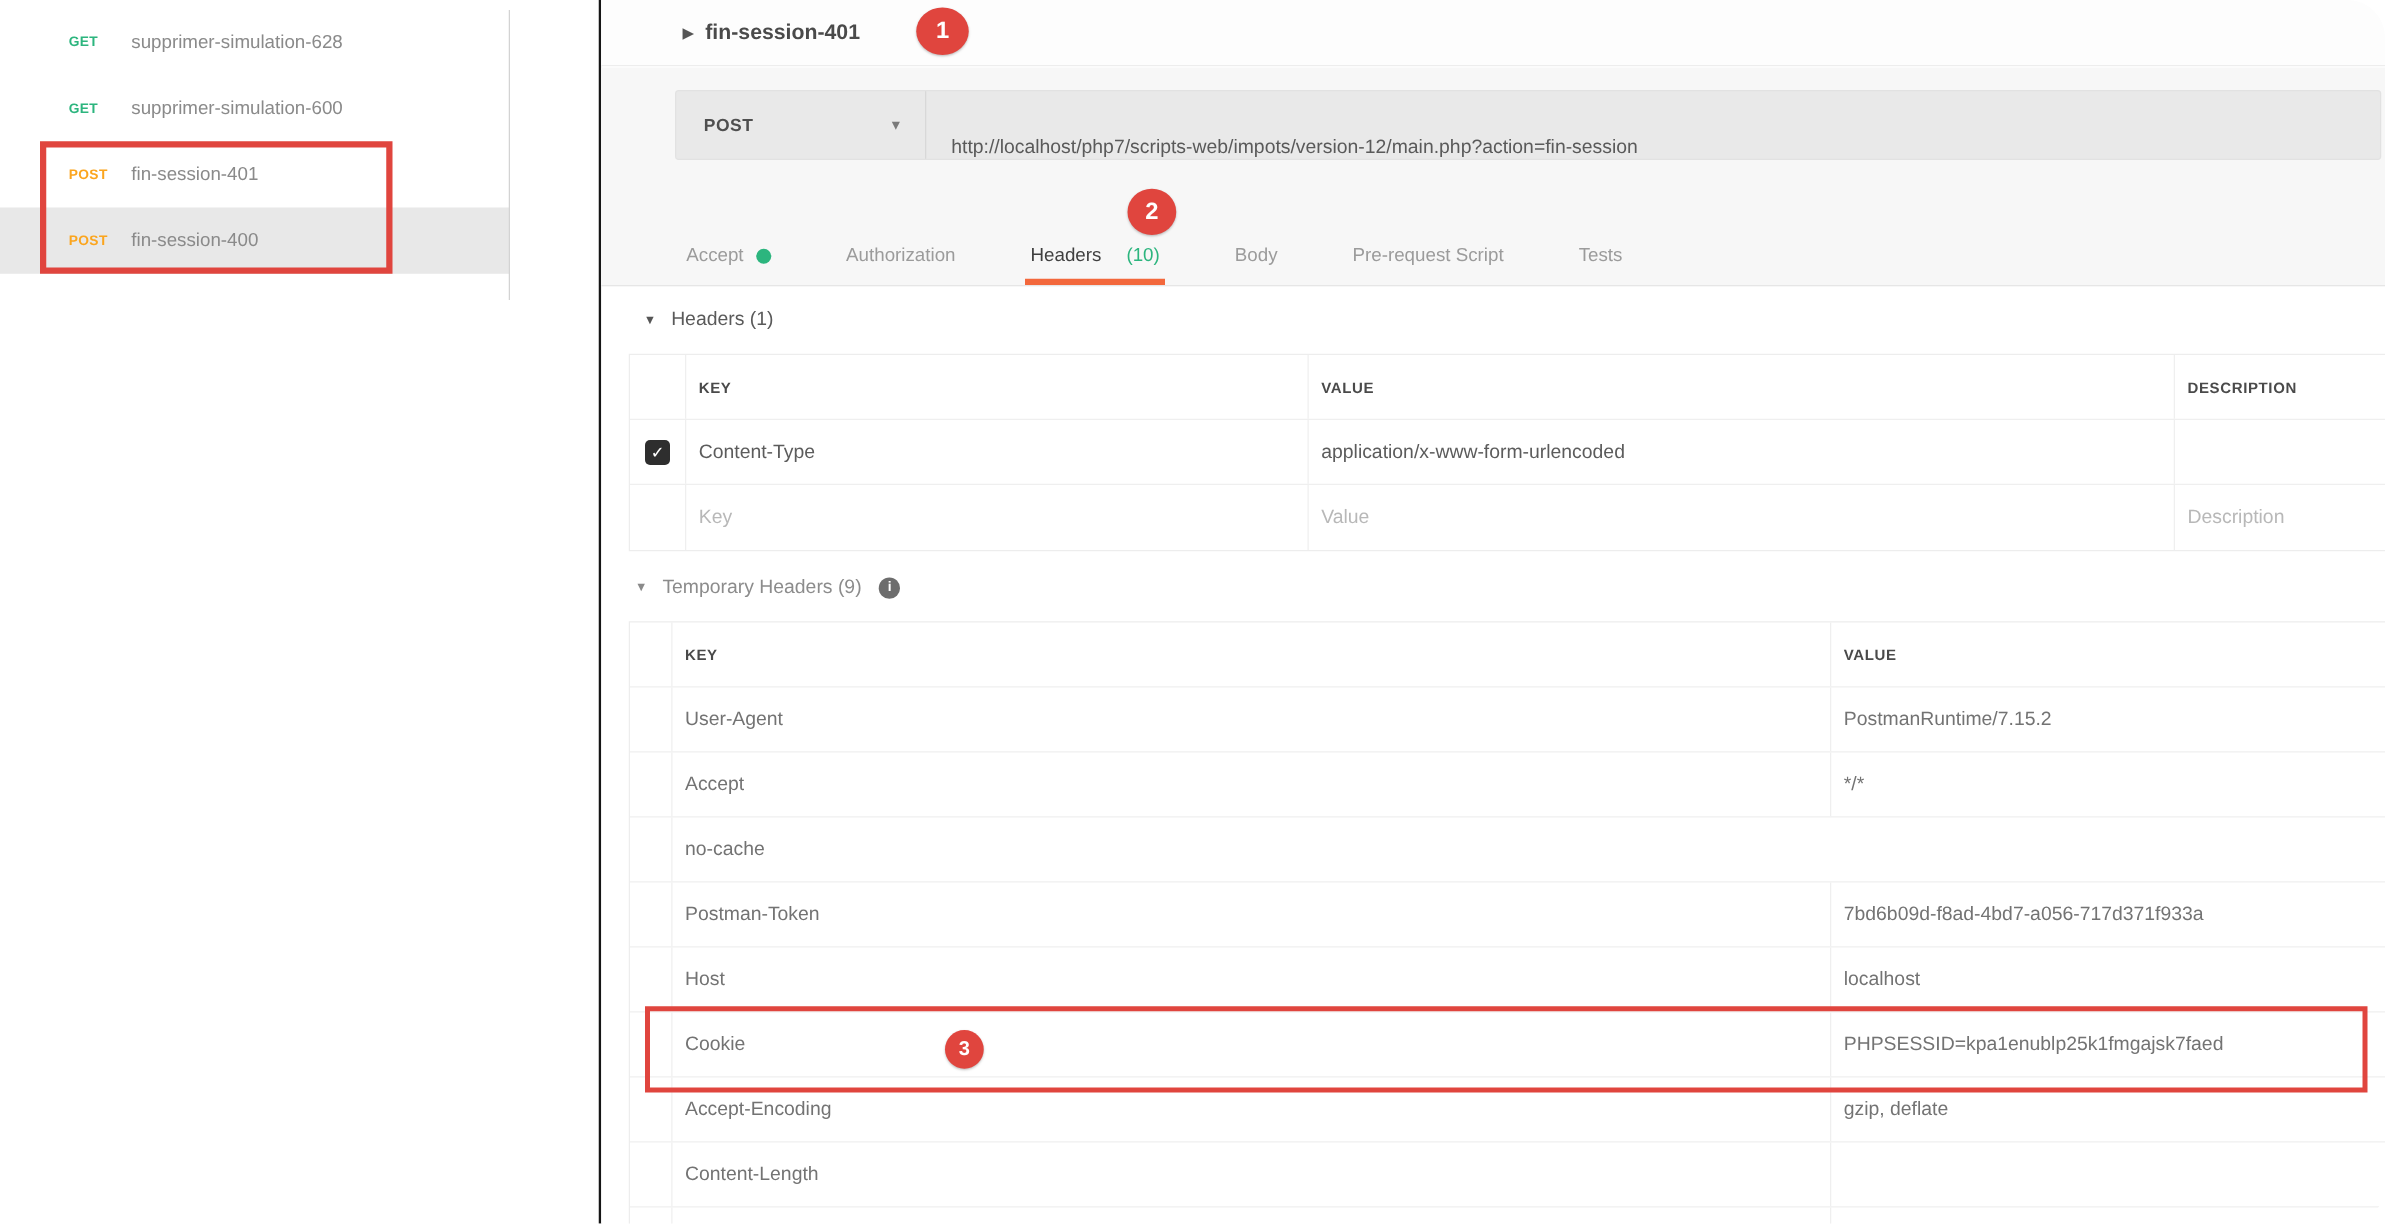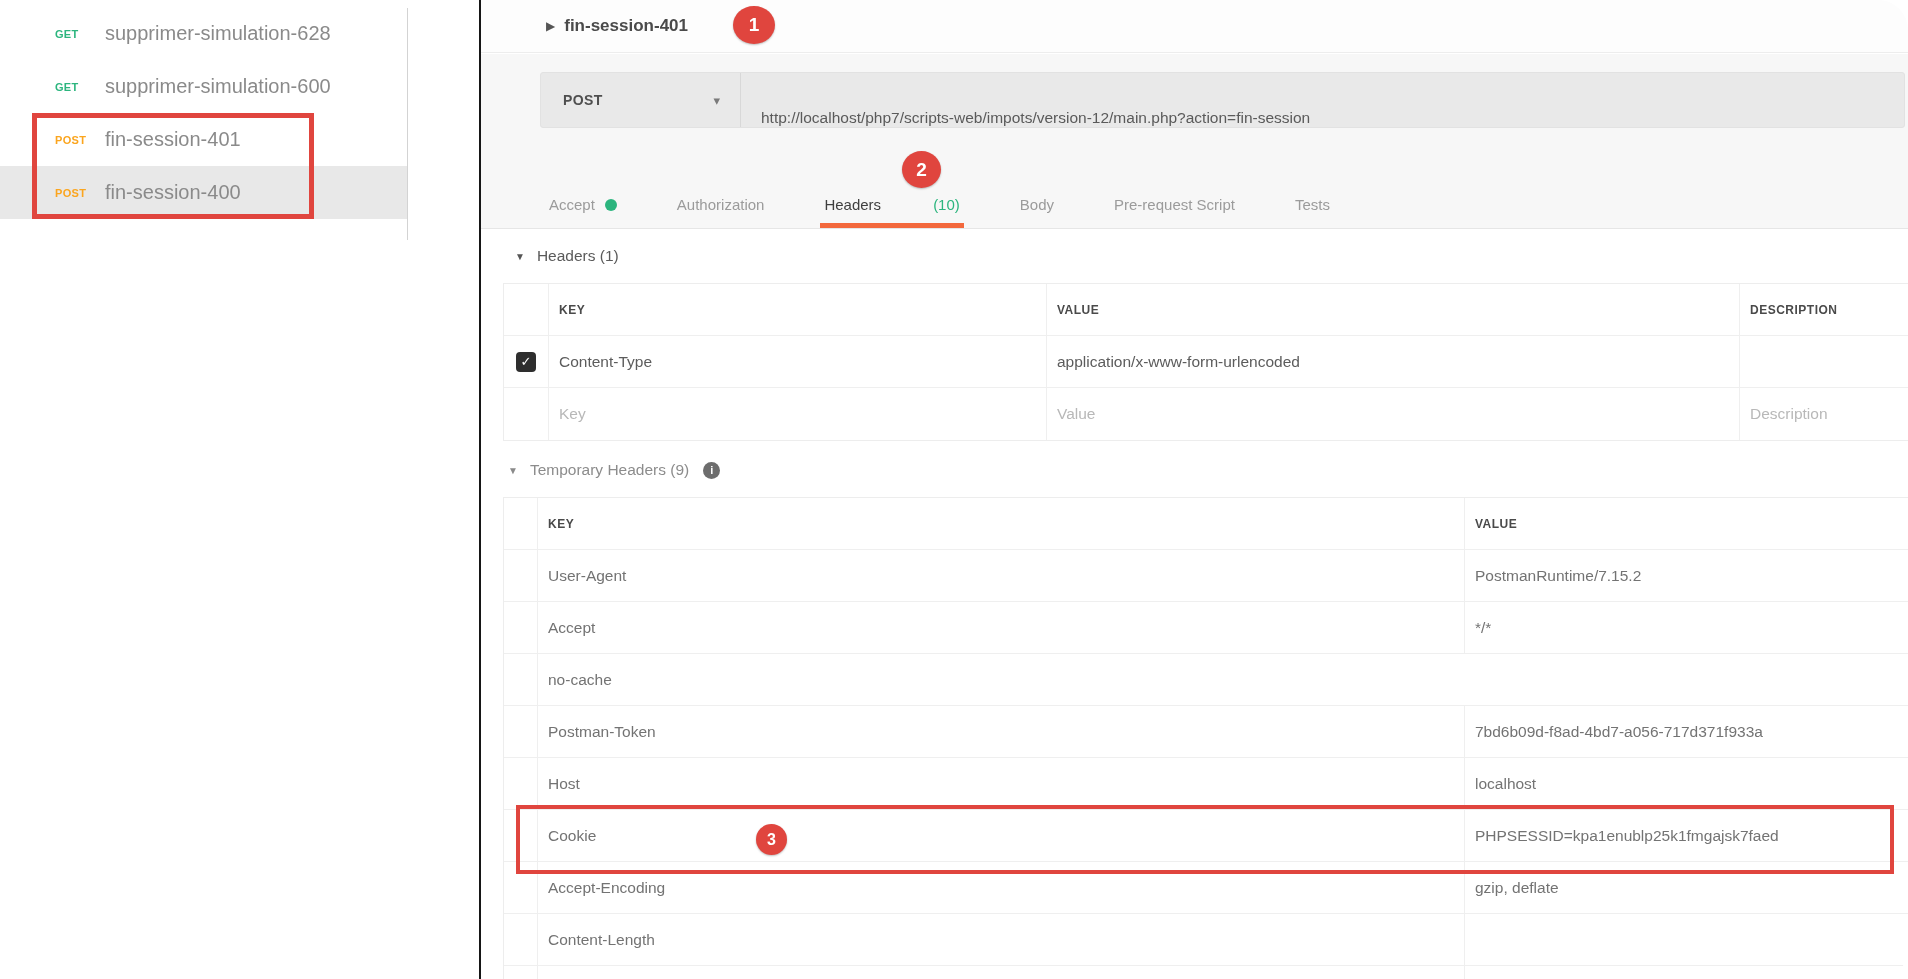--- a/index.html
+++ b/index.html
@@ -8,40 +8,40 @@
     font-family:"Liberation Sans","DejaVu Sans",sans-serif;
     background:#fff;color:#555;border-radius:30px;
   }
   
   .sidebar{position:absolute;left:0;top:0;width:408px;height:979px;background:#fff;padding-top:7px;box-sizing:border-box;}
   .sb-row{position:relative;display:flex;align-items:center;height:53px;width:408px;cursor:pointer;}
   .sb-row.selected{background:#e8e8e8;}
   .sb-method{display:inline-block;width:50px;margin-left:55px;font-size:11px;font-weight:bold;letter-spacing:.3px;}
   .sb-method.get{color:#2CB57E;}
   .sb-method.post{color:#FBA51E;}
-  .sb-name{font-size:20px;color:#8a8a8a;}
+  .sb-name{font-size:15px;color:#8a8a8a;}
   .sidebar-vdivider{position:absolute;left:407px;top:8px;width:1px;height:232px;background:#d3d3d3;}
   .sidebar-redbox{position:absolute;left:32px;top:113px;width:282px;height:106px;border:5px solid #E0453E;box-sizing:border-box;pointer-events:none;z-index:6;}
   
   .vline{position:absolute;left:479px;top:0;width:2px;height:979px;background:#161616;}
   
   .main{position:absolute;left:481px;top:0;width:1427px;height:979px;background:#fff;}
   .title-row{position:relative;height:53px;border-bottom:1px solid #ededed;display:flex;align-items:center;padding-left:65px;box-sizing:border-box;background:#fdfdfd;}
   .title-arrow{font-size:12px;color:#555;margin-right:9px;}
   .req-title{font-size:17px;font-weight:600;color:#4a4a4a;}
   .band{position:absolute;left:0;top:54px;width:1427px;height:175px;background:#f7f7f7;border-bottom:1px solid #e6e6e6;box-sizing:border-box;}
   .url-bar{position:absolute;left:59px;top:18px;width:1365px;height:56px;background:#e9e9e9;border:1px solid #e2e2e2;border-radius:3px;display:flex;box-sizing:border-box;}
   .method-select{width:200px;border-right:1px solid #d8d8d8;display:flex;align-items:center;justify-content:space-between;padding:0 20px 0 22px;cursor:pointer;box-sizing:border-box;}
   .method-label{font-size:14px;font-weight:600;color:#4f4f4f;letter-spacing:.4px;}
   .method-chevron{font-size:13px;color:#7a7a7a;}
   .url-field{flex:1;display:flex;align-items:flex-end;padding-left:20px;font-size:15.5px;color:#5a5a5a;white-space:nowrap;overflow:hidden;}
   .tabs{position:absolute;left:64px;bottom:0;height:47px;display:flex;gap:52px;}
   .tab{display:flex;align-items:center;height:100%;padding:5px 4px 0 4px;border-bottom:5px solid transparent;box-sizing:border-box;font-size:15px;color:#9b9b9b;cursor:pointer;white-space:nowrap;}
-  .tab.active{border-bottom-color:#F3683C;color:#3f3f3f;gap:48px;}
-  .tab .count{color:#2CB57E;margin-left:4px;}
+  .tab.active{border-bottom-color:#F3683C;color:#3f3f3f;}
+  .tab .count{color:#2CB57E;margin-left:20px;}
   .tab .dot{display:inline-block;width:12px;height:12px;border-radius:50%;background:#2CB57E;margin-left:10px;}
   
   .sec-title{position:absolute;display:flex;align-items:center;font-size:15.5px;}
   .sec-arrow{font-size:10px;margin-right:12px;}
   .sec1{left:34px;top:247px;color:#5a5a5a;}
   .sec1 .sec-arrow{color:#555;}
   .sec2{left:27px;top:461px;color:#8c8c8c;}
   .sec2 .sec-arrow{color:#8a8a8a;}
   .info-icon{display:inline-flex;align-items:center;justify-content:center;width:17px;height:17px;border-radius:50%;background:#6d6d6d;color:#fff;font-size:11px;font-weight:bold;margin-left:14px;cursor:pointer;}
   

